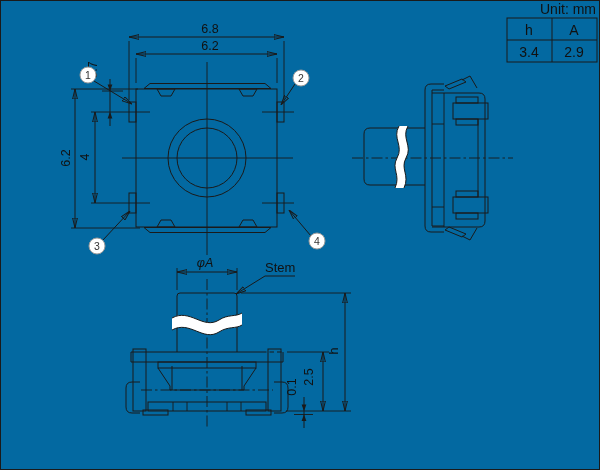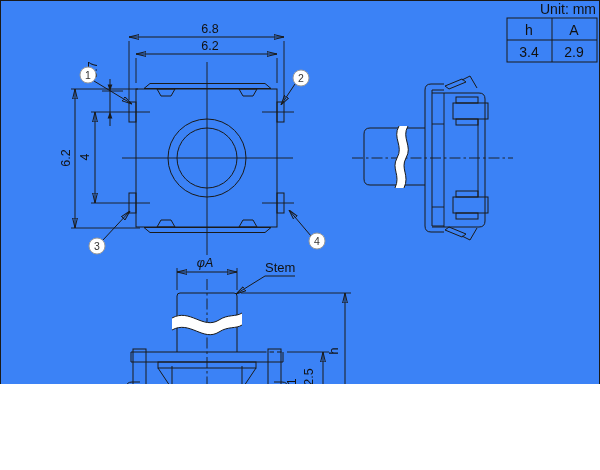--- a/index.html
+++ b/index.html
@@ -1,16 +1,16 @@
 <!DOCTYPE html>
 <html><head>
 <meta charset="utf-8">
 <style>
   html,body{margin:0;padding:0;background:#fff;}
-  #stage{position:relative;width:600px;height:384px;background:#3b82f6;overflow:hidden;}
+  #stage{position:relative;width:600px;height:470px;background:#0369a1;overflow:hidden;}
   svg{display:block;}
   svg line, svg path, svg rect, svg circle, svg polygon, svg polyline{
     stroke:#1a1a1a;stroke-width:1;fill:none;
   }
   svg text{fill:#111;font:12.5px "Liberation Sans", sans-serif;stroke:none;}
   .t14{font-size:14px;}
   .t13{font-size:13px;}
   .mid{text-anchor:middle;}
   .end{text-anchor:end;}
   .it{font-style:italic;}

